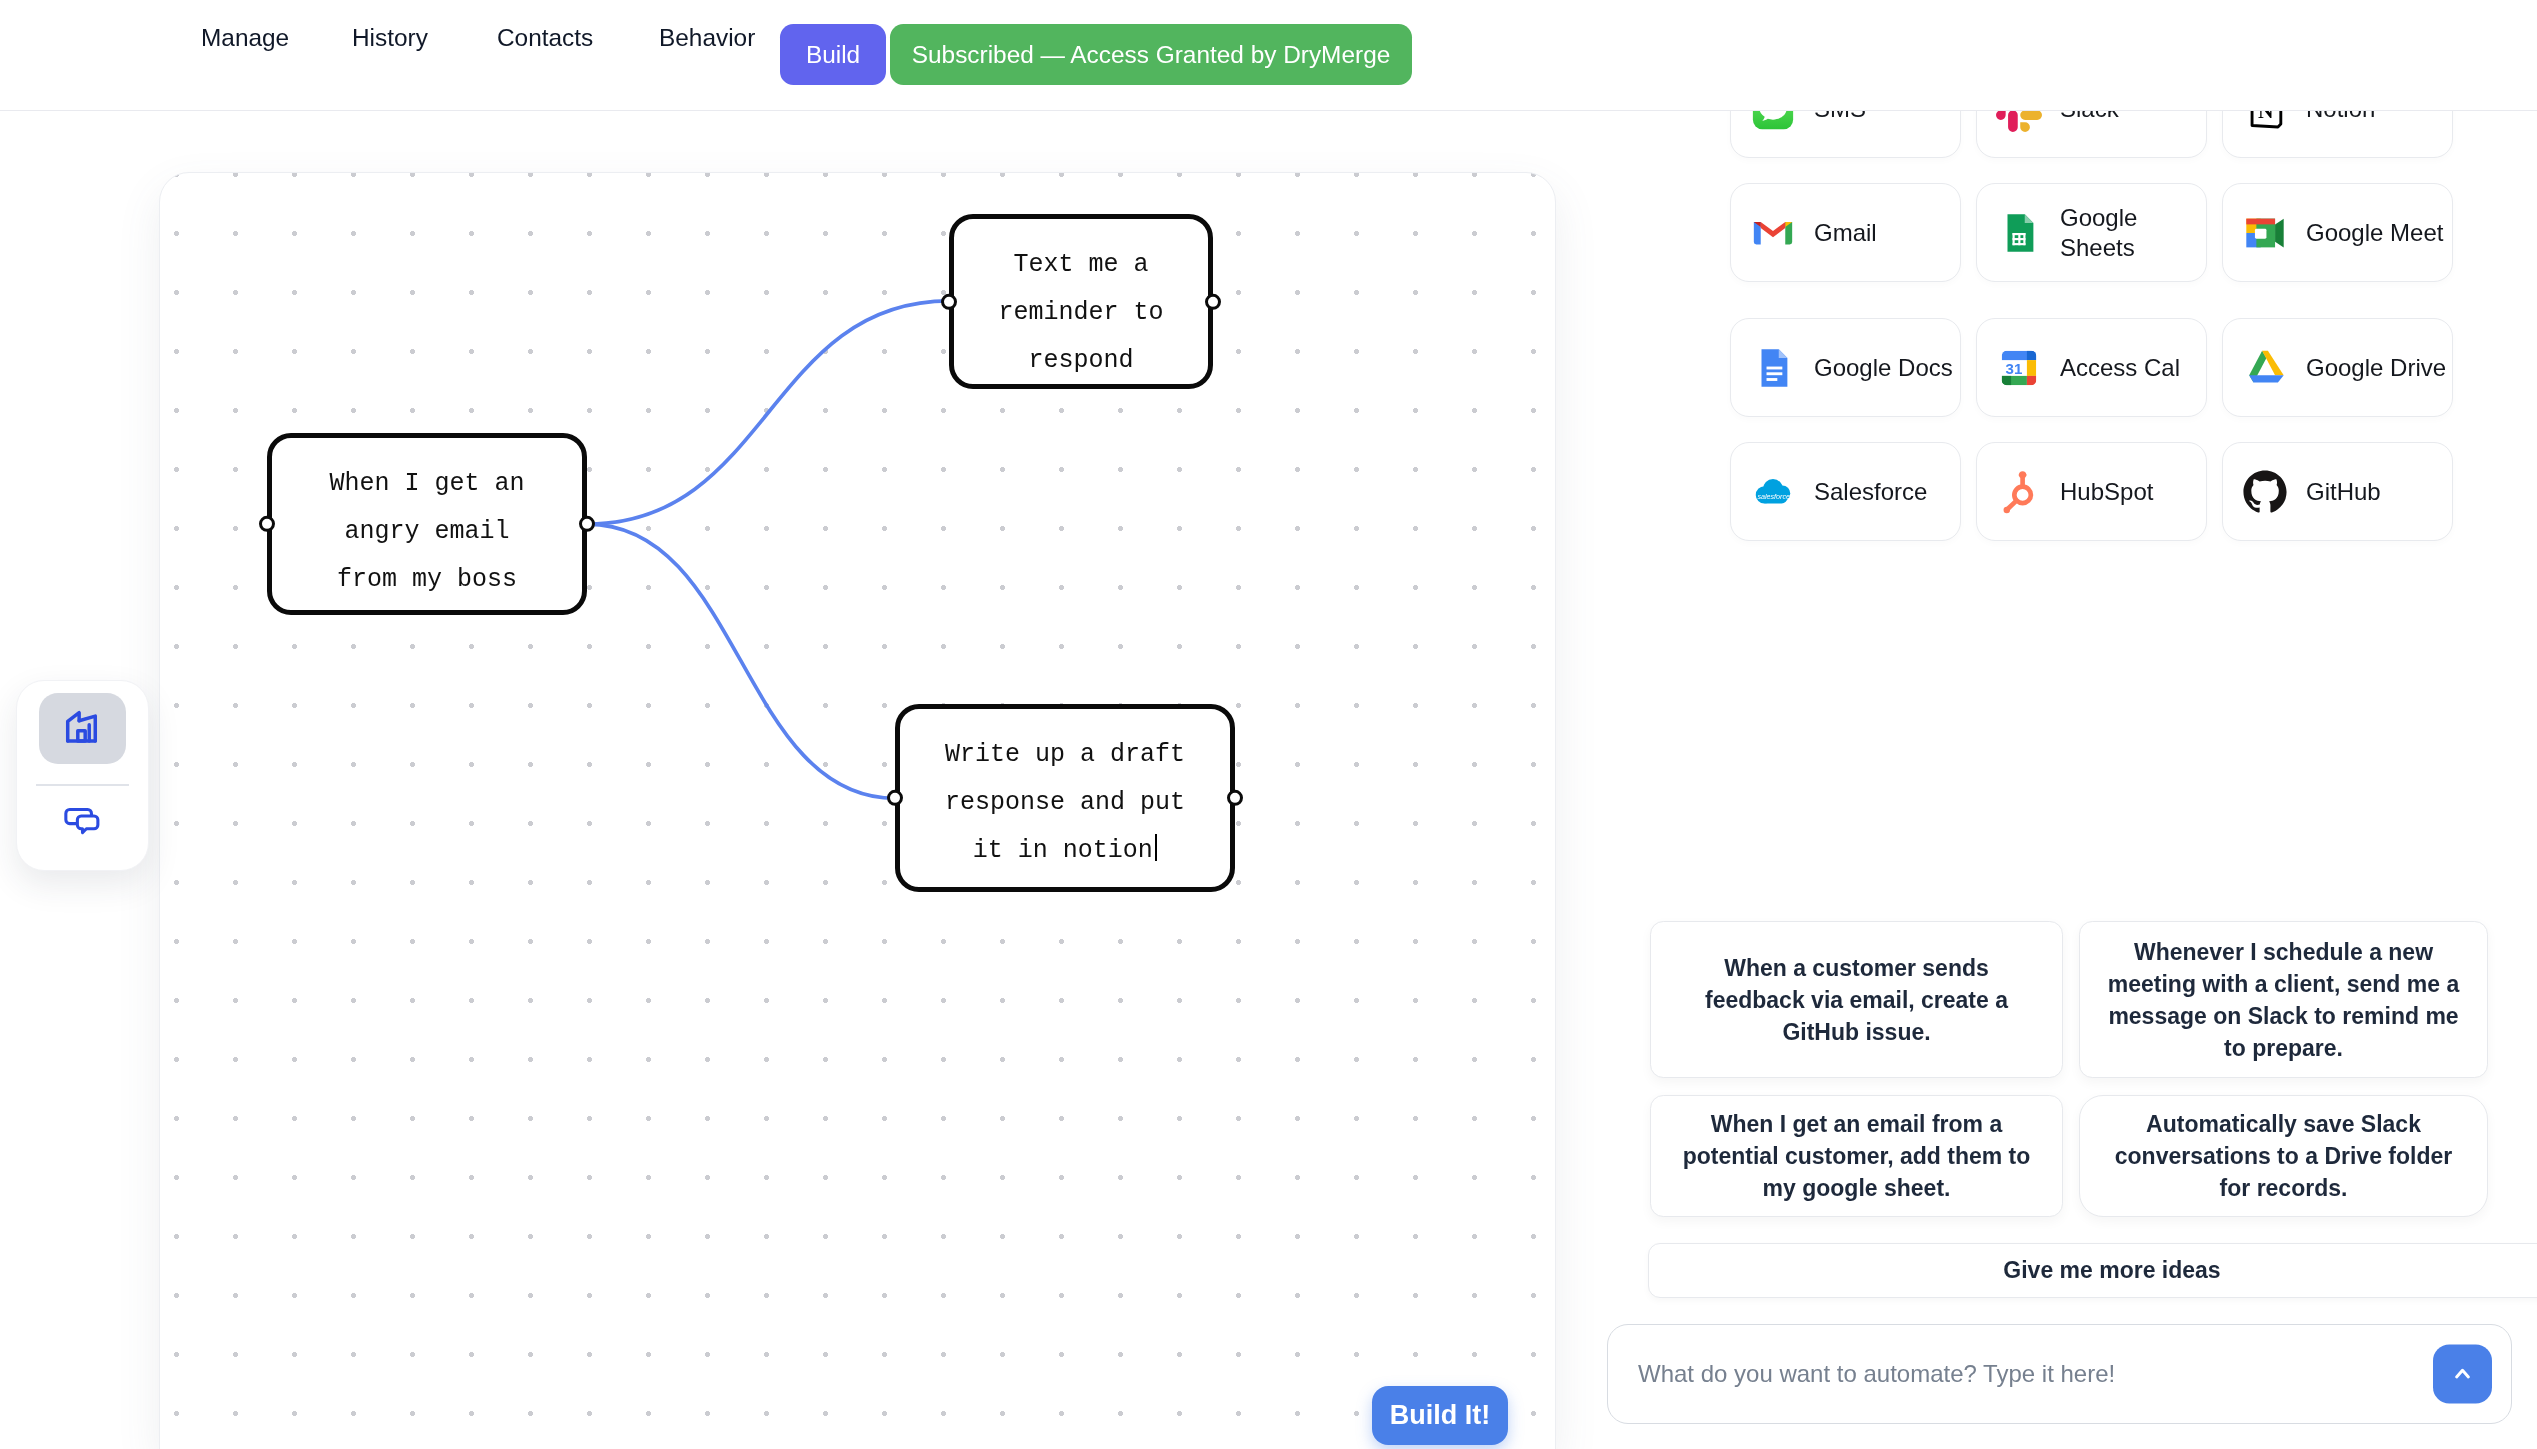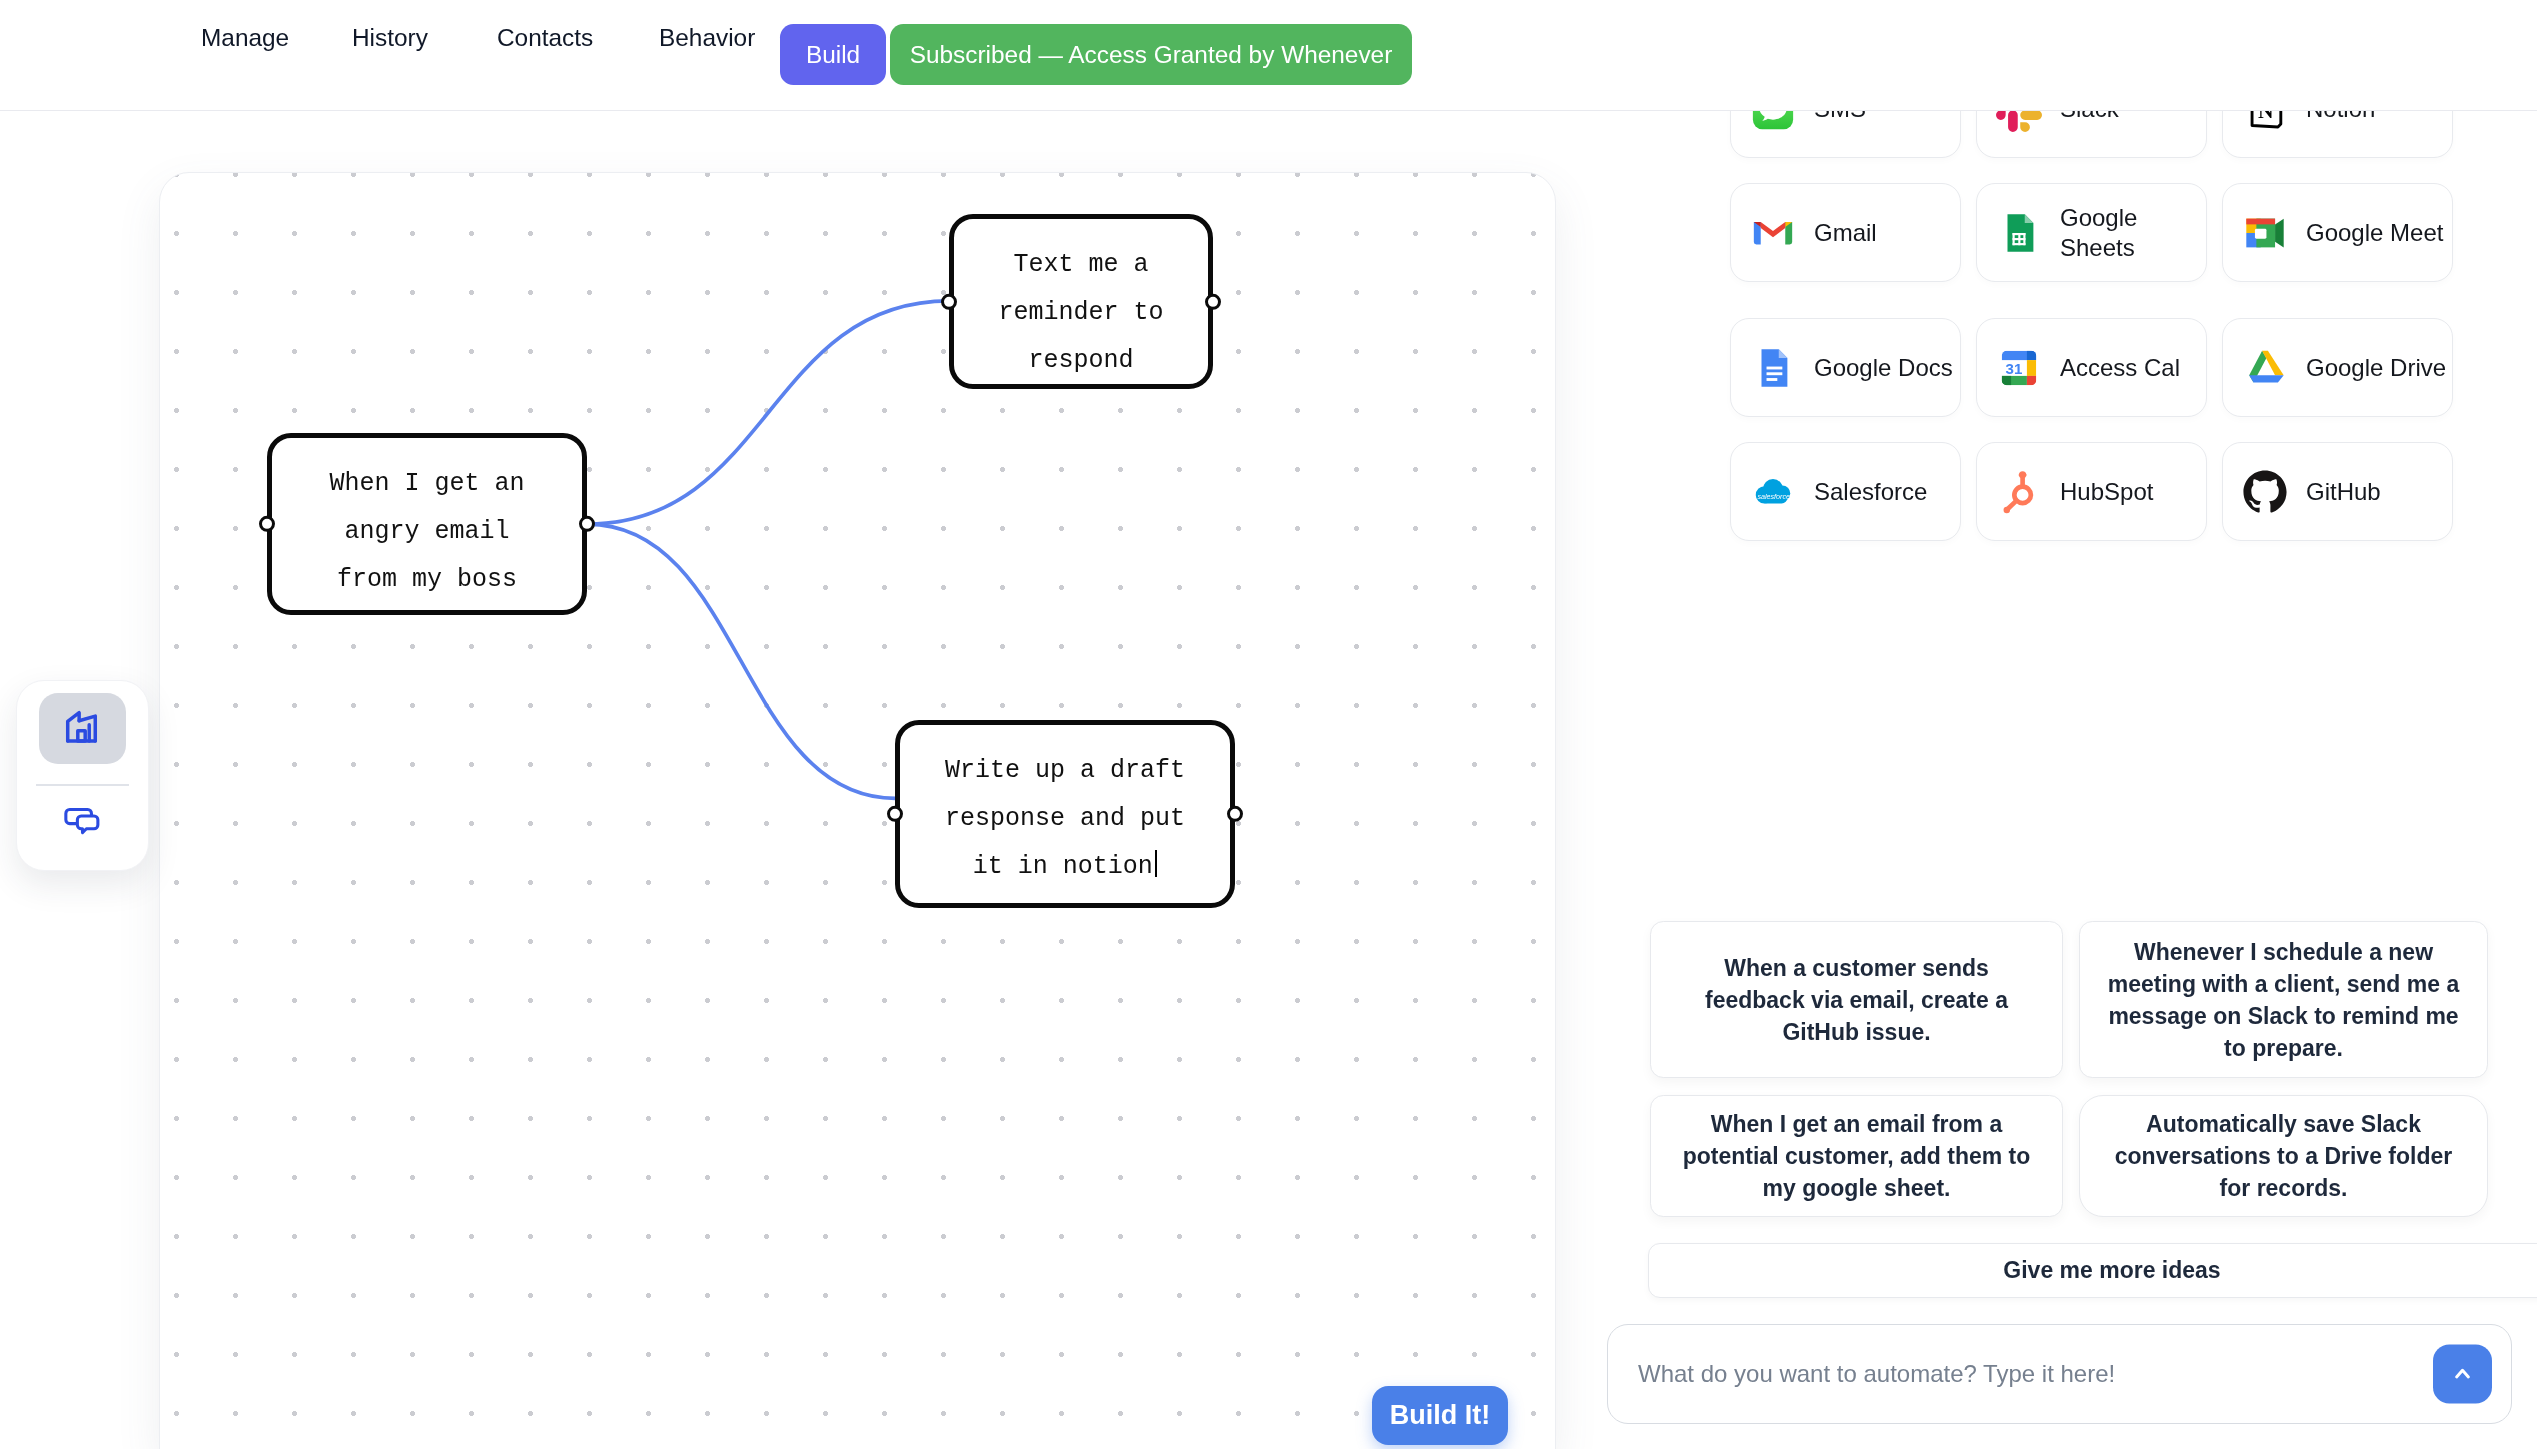--- a/index.html
+++ b/index.html
@@ -81,21 +81,21 @@
 </style>
 </head>
 <body>
 
 <div class="header">
   <div class="nav-item" style="left:201px">Manage</div>
   <div class="nav-item" style="left:352px">History</div>
   <div class="nav-item" style="left:497px">Contacts</div>
   <div class="nav-item" style="left:659px">Behavior</div>
   <button class="pill-btn build-btn">Build</button>
-  <button class="pill-btn subscribed-btn">Subscribed — Access Granted by Whenever</button>
+  <button class="pill-btn subscribed-btn">Subscribed — Access Granted by DryMerge</button>
 </div>
 
 <div class="canvas">
   <svg class="edges" viewBox="0 0 1890 1729">
     <path d="M578,475 C823,475 823,173 1068,173" fill="none" stroke="#5b82ee" stroke-width="5"></path>
     <path d="M578,475 C786,475 786,846 995,846" fill="none" stroke="#5b82ee" stroke-width="5"></path>
   </svg>
 
   <div class="node" style="left:107px; top:260px; width:320px; height:182px;">
     <div class="node-text">When I get an
@@ -106,21 +106,21 @@
   </div>
 
   <div class="node" style="left:789px; top:41px; width:264px; height:175px;">
     <div class="node-text">Text me a
 reminder to
 respond</div>
     <span class="port left"></span>
     <span class="port right"></span>
   </div>
 
-  <div class="node" style="left:735px; top:531px; width:340px; height:188px;margin-top:16px;">
+  <div class="node" style="left:735px; top:531px; width:340px; height:188px;">
     <div class="node-text caret">Write up a draft
 response and put
 it in notion</div>
     <span class="port left"></span>
     <span class="port right"></span>
   </div>
 </div>
 
 <button class="build-it-btn">Build It!</button>
 

